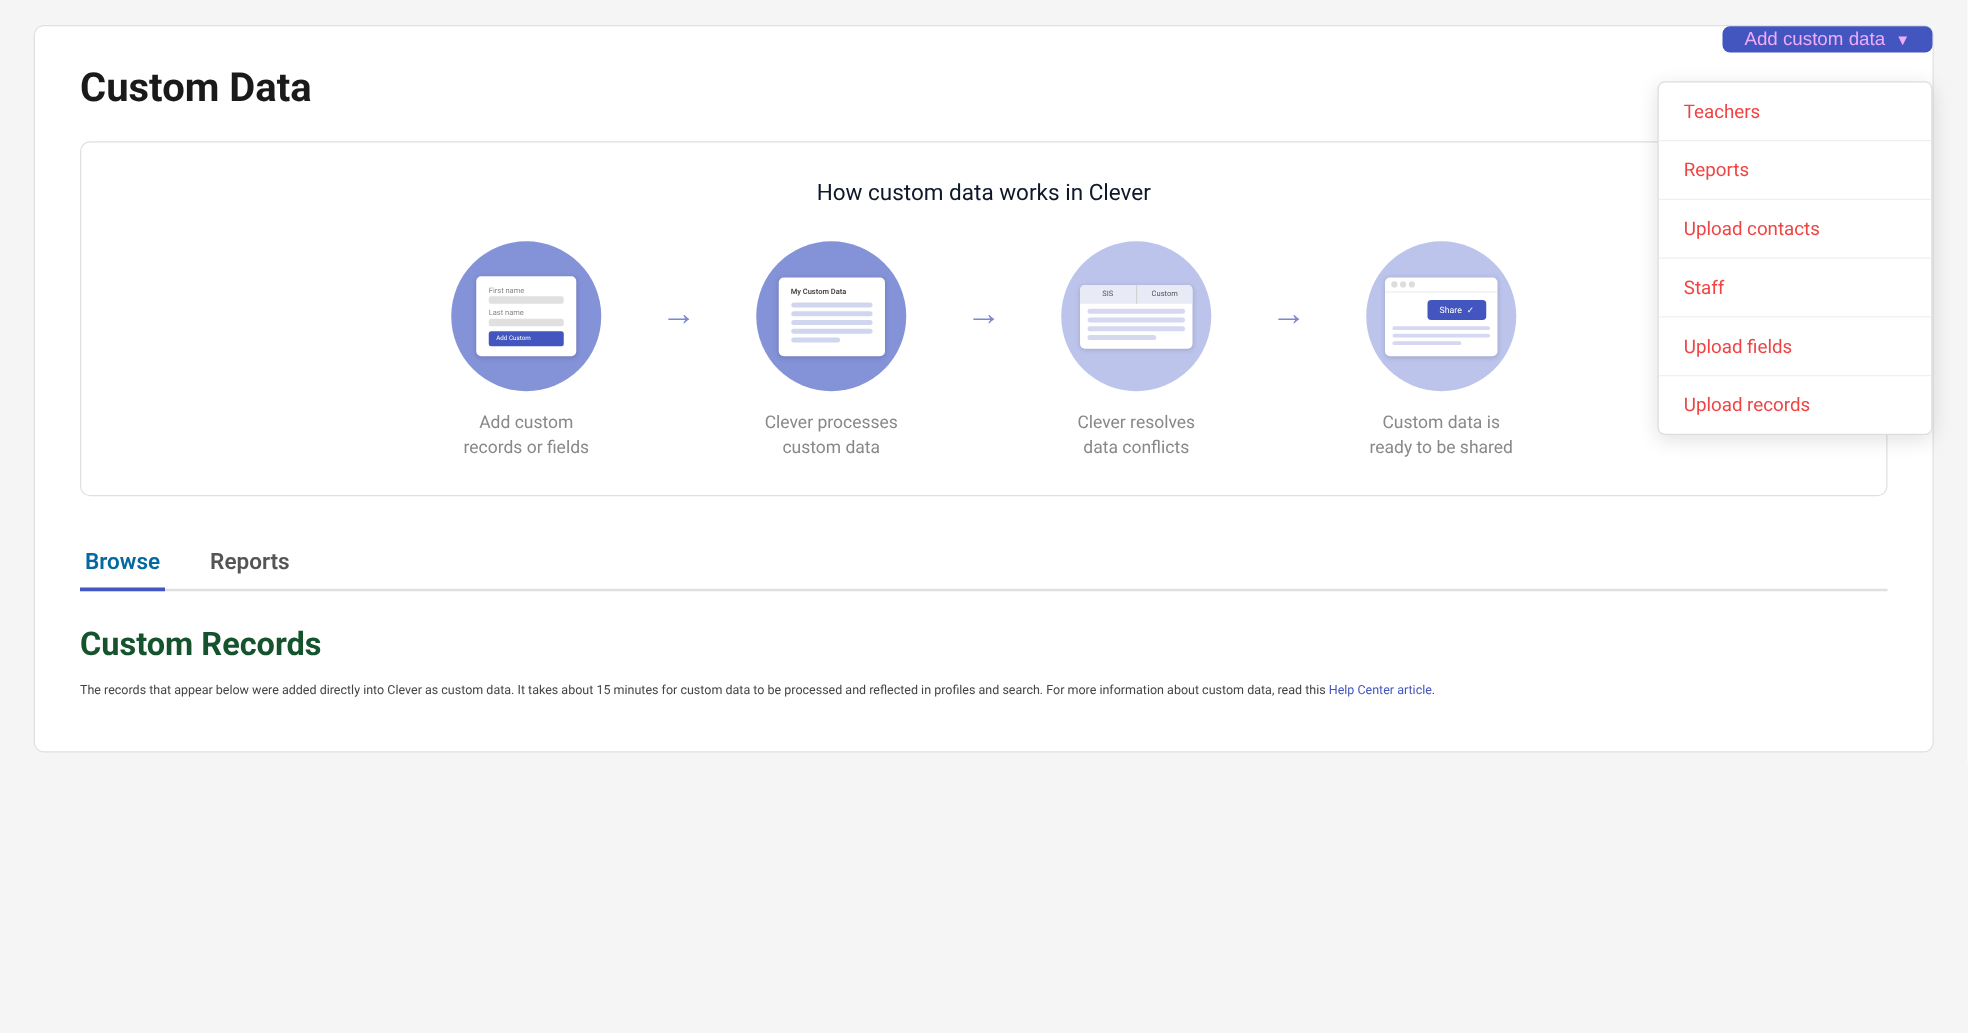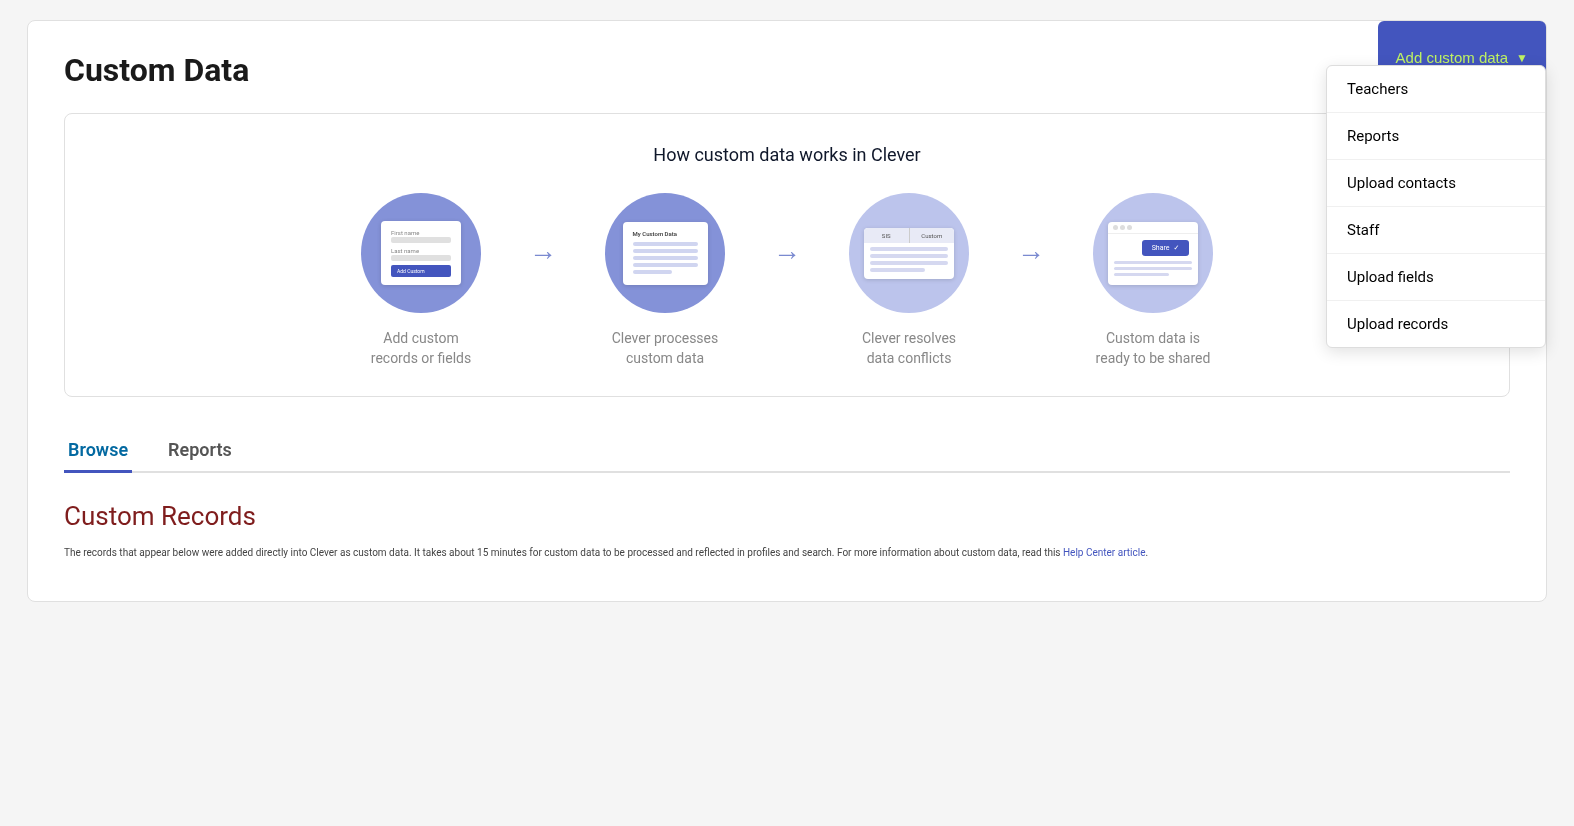--- a/index.html
+++ b/index.html
@@ -24,24 +24,24 @@
       align-items: flex-start;
       margin-bottom: 24px;
     }
     .page-title {
       font-size: 32px;
       font-weight: 700;
       color: #1a1a1a;
     }
     .add-custom-btn {
       background: #4355be;
-      color: #bef264;
+      color: #f0abfc;
       border: none;
       border-radius: 6px;
-      padding: 28px 18px;
+      padding: 2px 18px;
       font-size: 15px;
       font-weight: 500;
       cursor: pointer;
       display: flex;
       align-items: center;
       gap: 8px;
       position: relative;
     }
     .add-custom-btn .dropdown-arrow {
       font-size: 12px;
@@ -59,21 +59,21 @@
       border: 1px solid #ddd;
       border-radius: 6px;
       box-shadow: 0 4px 16px rgba(0,0,0,0.12);
       min-width: 220px;
       z-index: 100;
       overflow: hidden;
     }
     .dropdown-item {
       padding: 14px 20px;
       font-size: 15px;
-      color: #000000;
+      color: #ef4444;
       cursor: pointer;
       border-bottom: 1px solid #f0f0f0;
     }
     .dropdown-item:last-child {
       border-bottom: none;
     }
     .dropdown-item.active {
       background: #eef0fb;
       color: #4355be;
       font-weight: 500;
@@ -287,22 +287,22 @@
       margin-bottom: -2px;
     }
     .tab.active {
       color: #0369a1;
       border-bottom: 3px solid #4355be;
     }
 
     
     .section-title {
       font-size: 26px;
-      font-weight: 400;
-      color: #7f1d1d;
+      font-weight: 700;
+      color: #14532d;
       margin-bottom: 14px;
     }
     .section-desc {
       font-size: 10px;
       color: #444;
       line-height: 1.6;
       max-width: 1400px;
     }
     .section-desc a {
       color: #4355be;

